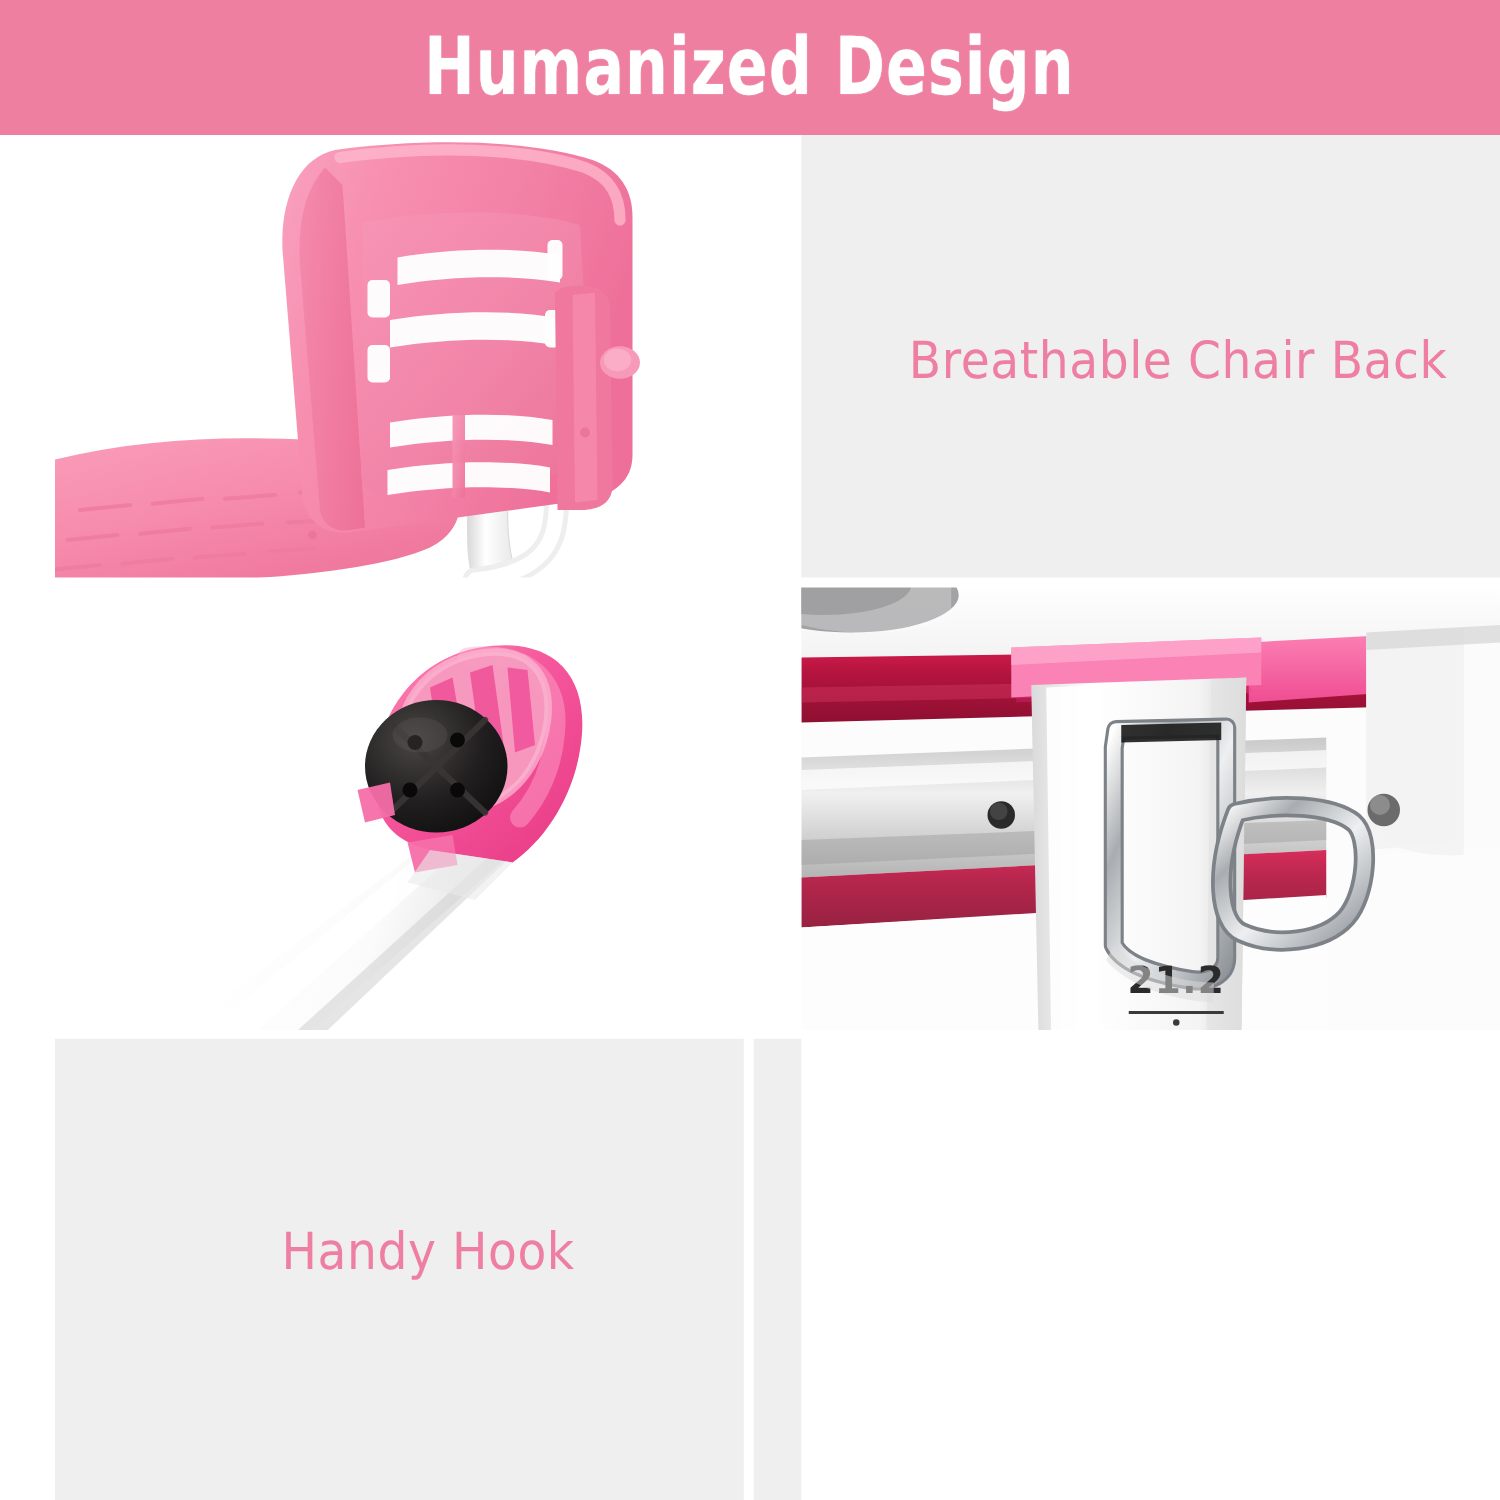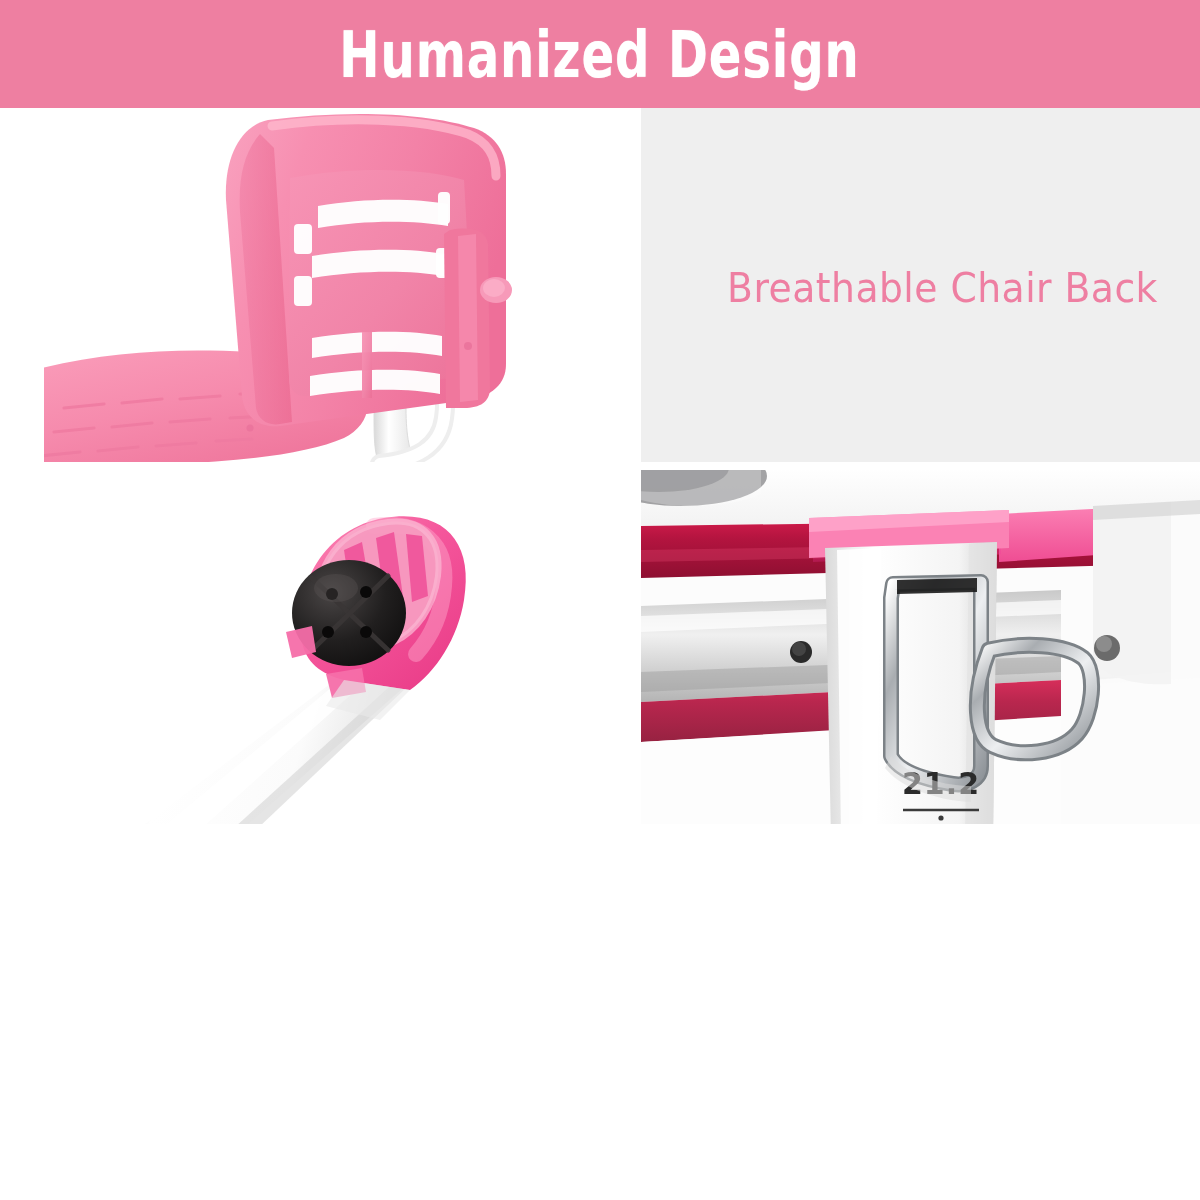--- a/index.html
+++ b/index.html
@@ -415,20 +415,25 @@
             <text id="scale-text" x="300" y="328" font-family="DejaVu Sans, sans-serif" font-size="30" fill="#2b2b2b" text-anchor="middle" letter-spacing="1">21.2</text>
             <line x1="262" y1="344" x2="338" y2="344" stroke="#3a3a3a" stroke-width="2.5"></line>
             <circle cx="300" cy="352" r="2.6" fill="#3a3a3a"></circle>
           </g>
 
           <path d="M250 290 C266 308, 300 320, 330 320 L330 336 C292 334, 258 320, 244 302 Z" fill="#dcdcdc" opacity="0.5"></path>
         </svg>
       </div>
     </div>
 
+    <div class="cell gray">
+      <div class="caption cap-hook">
+        <span class="line">Handy Hook</span>
+      </div>
+    </div>
 
   </div>
 
   <div class="gutter-v"></div>
   <div class="gutter-h1"></div>
   <div class="gutter-h2"></div>
 
 </div>
 
 </body></html>

